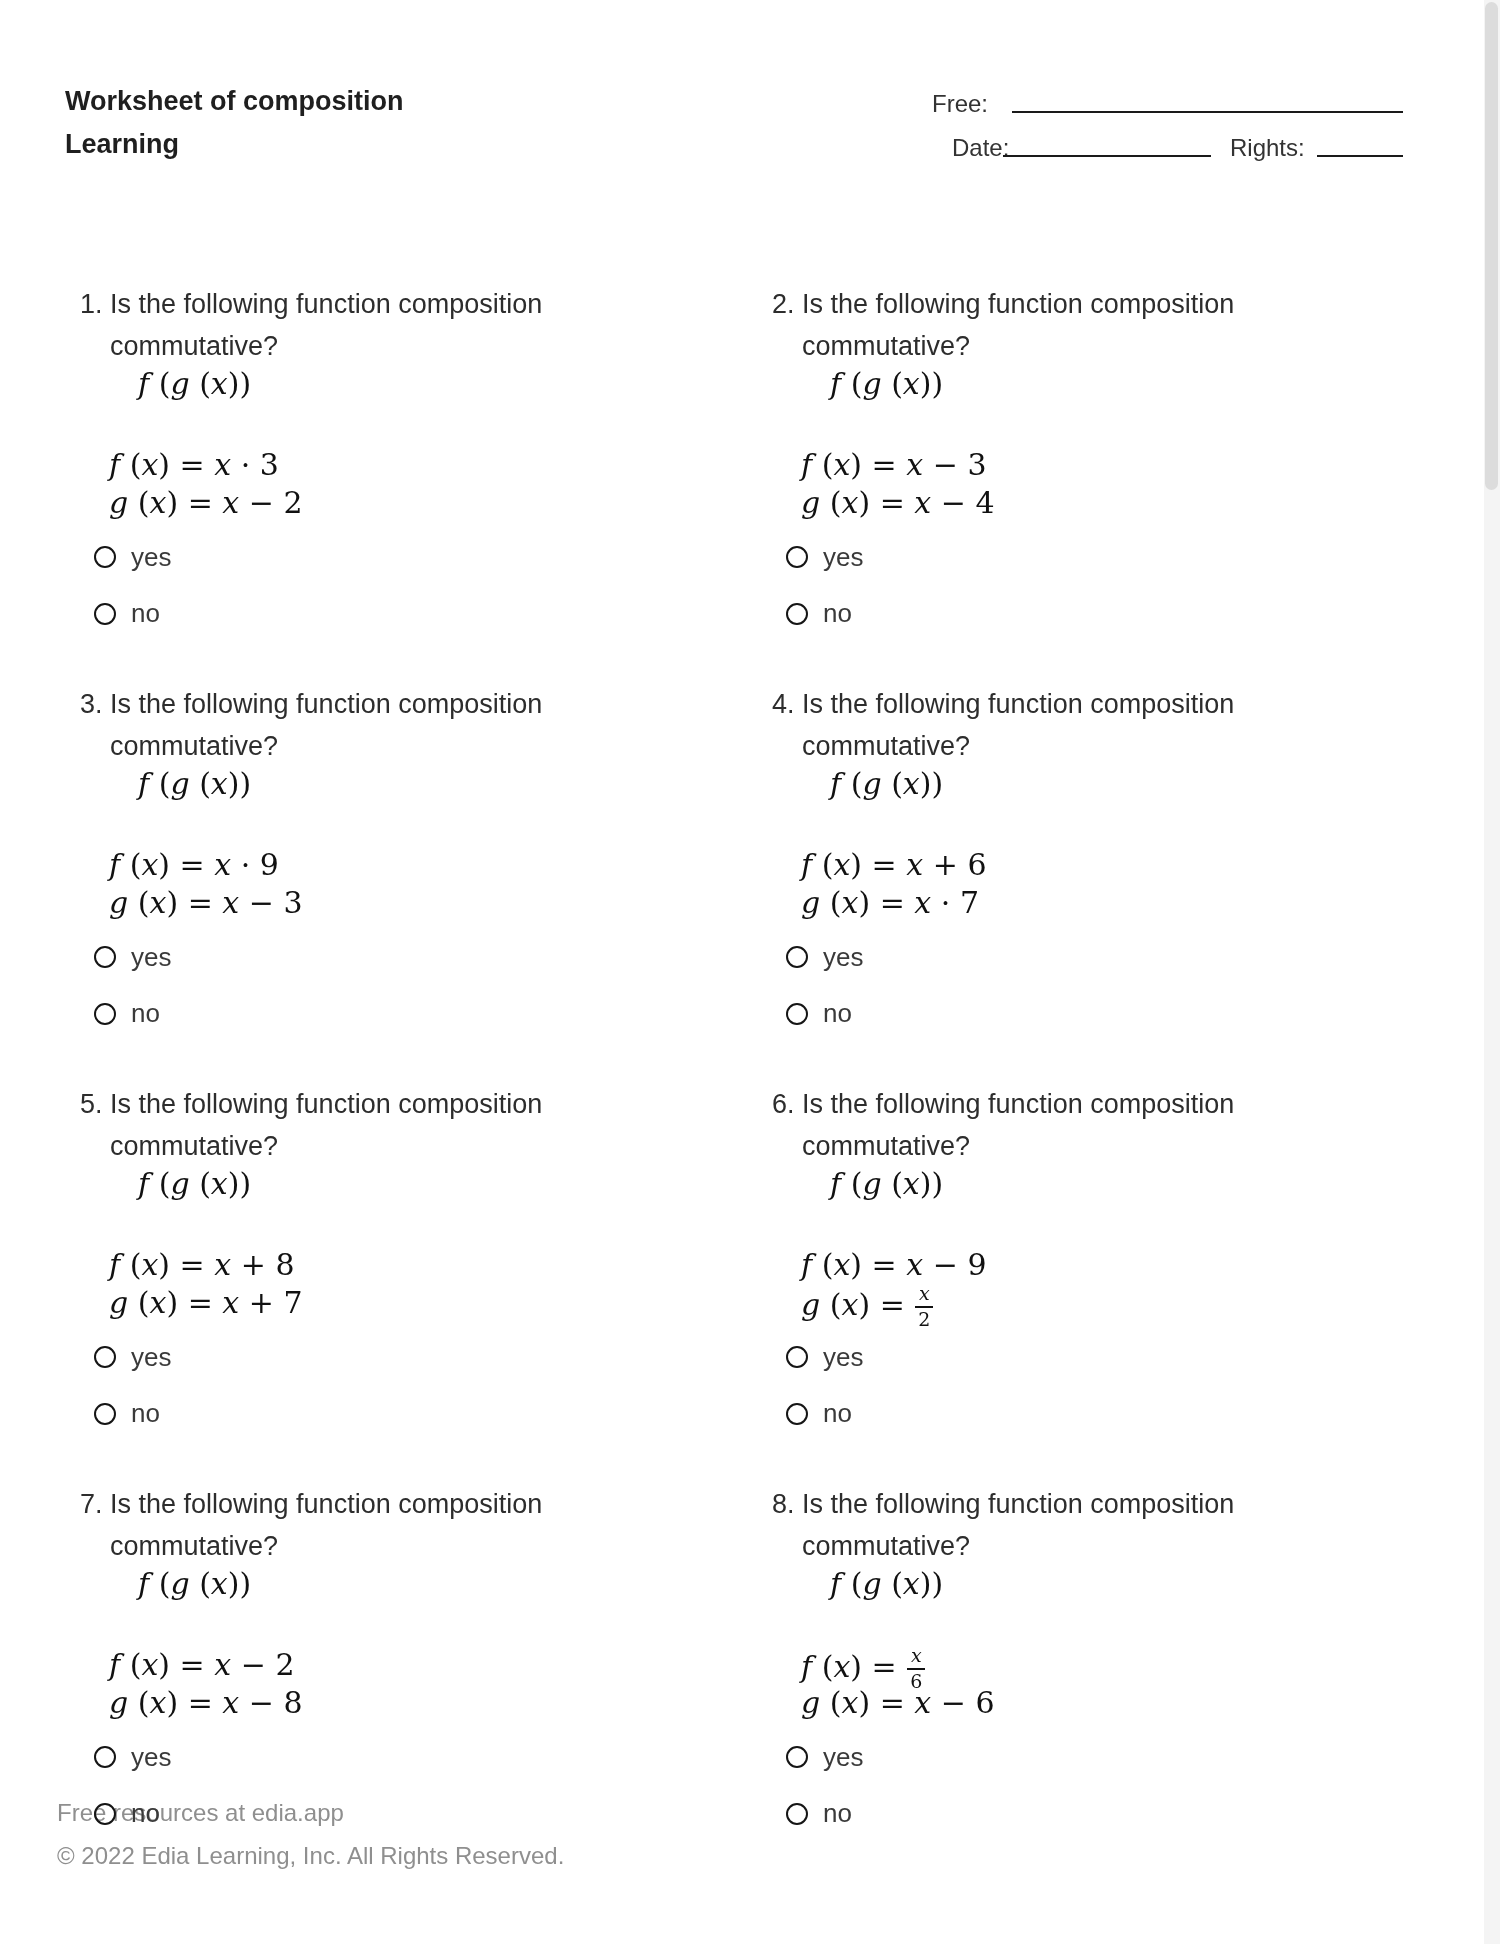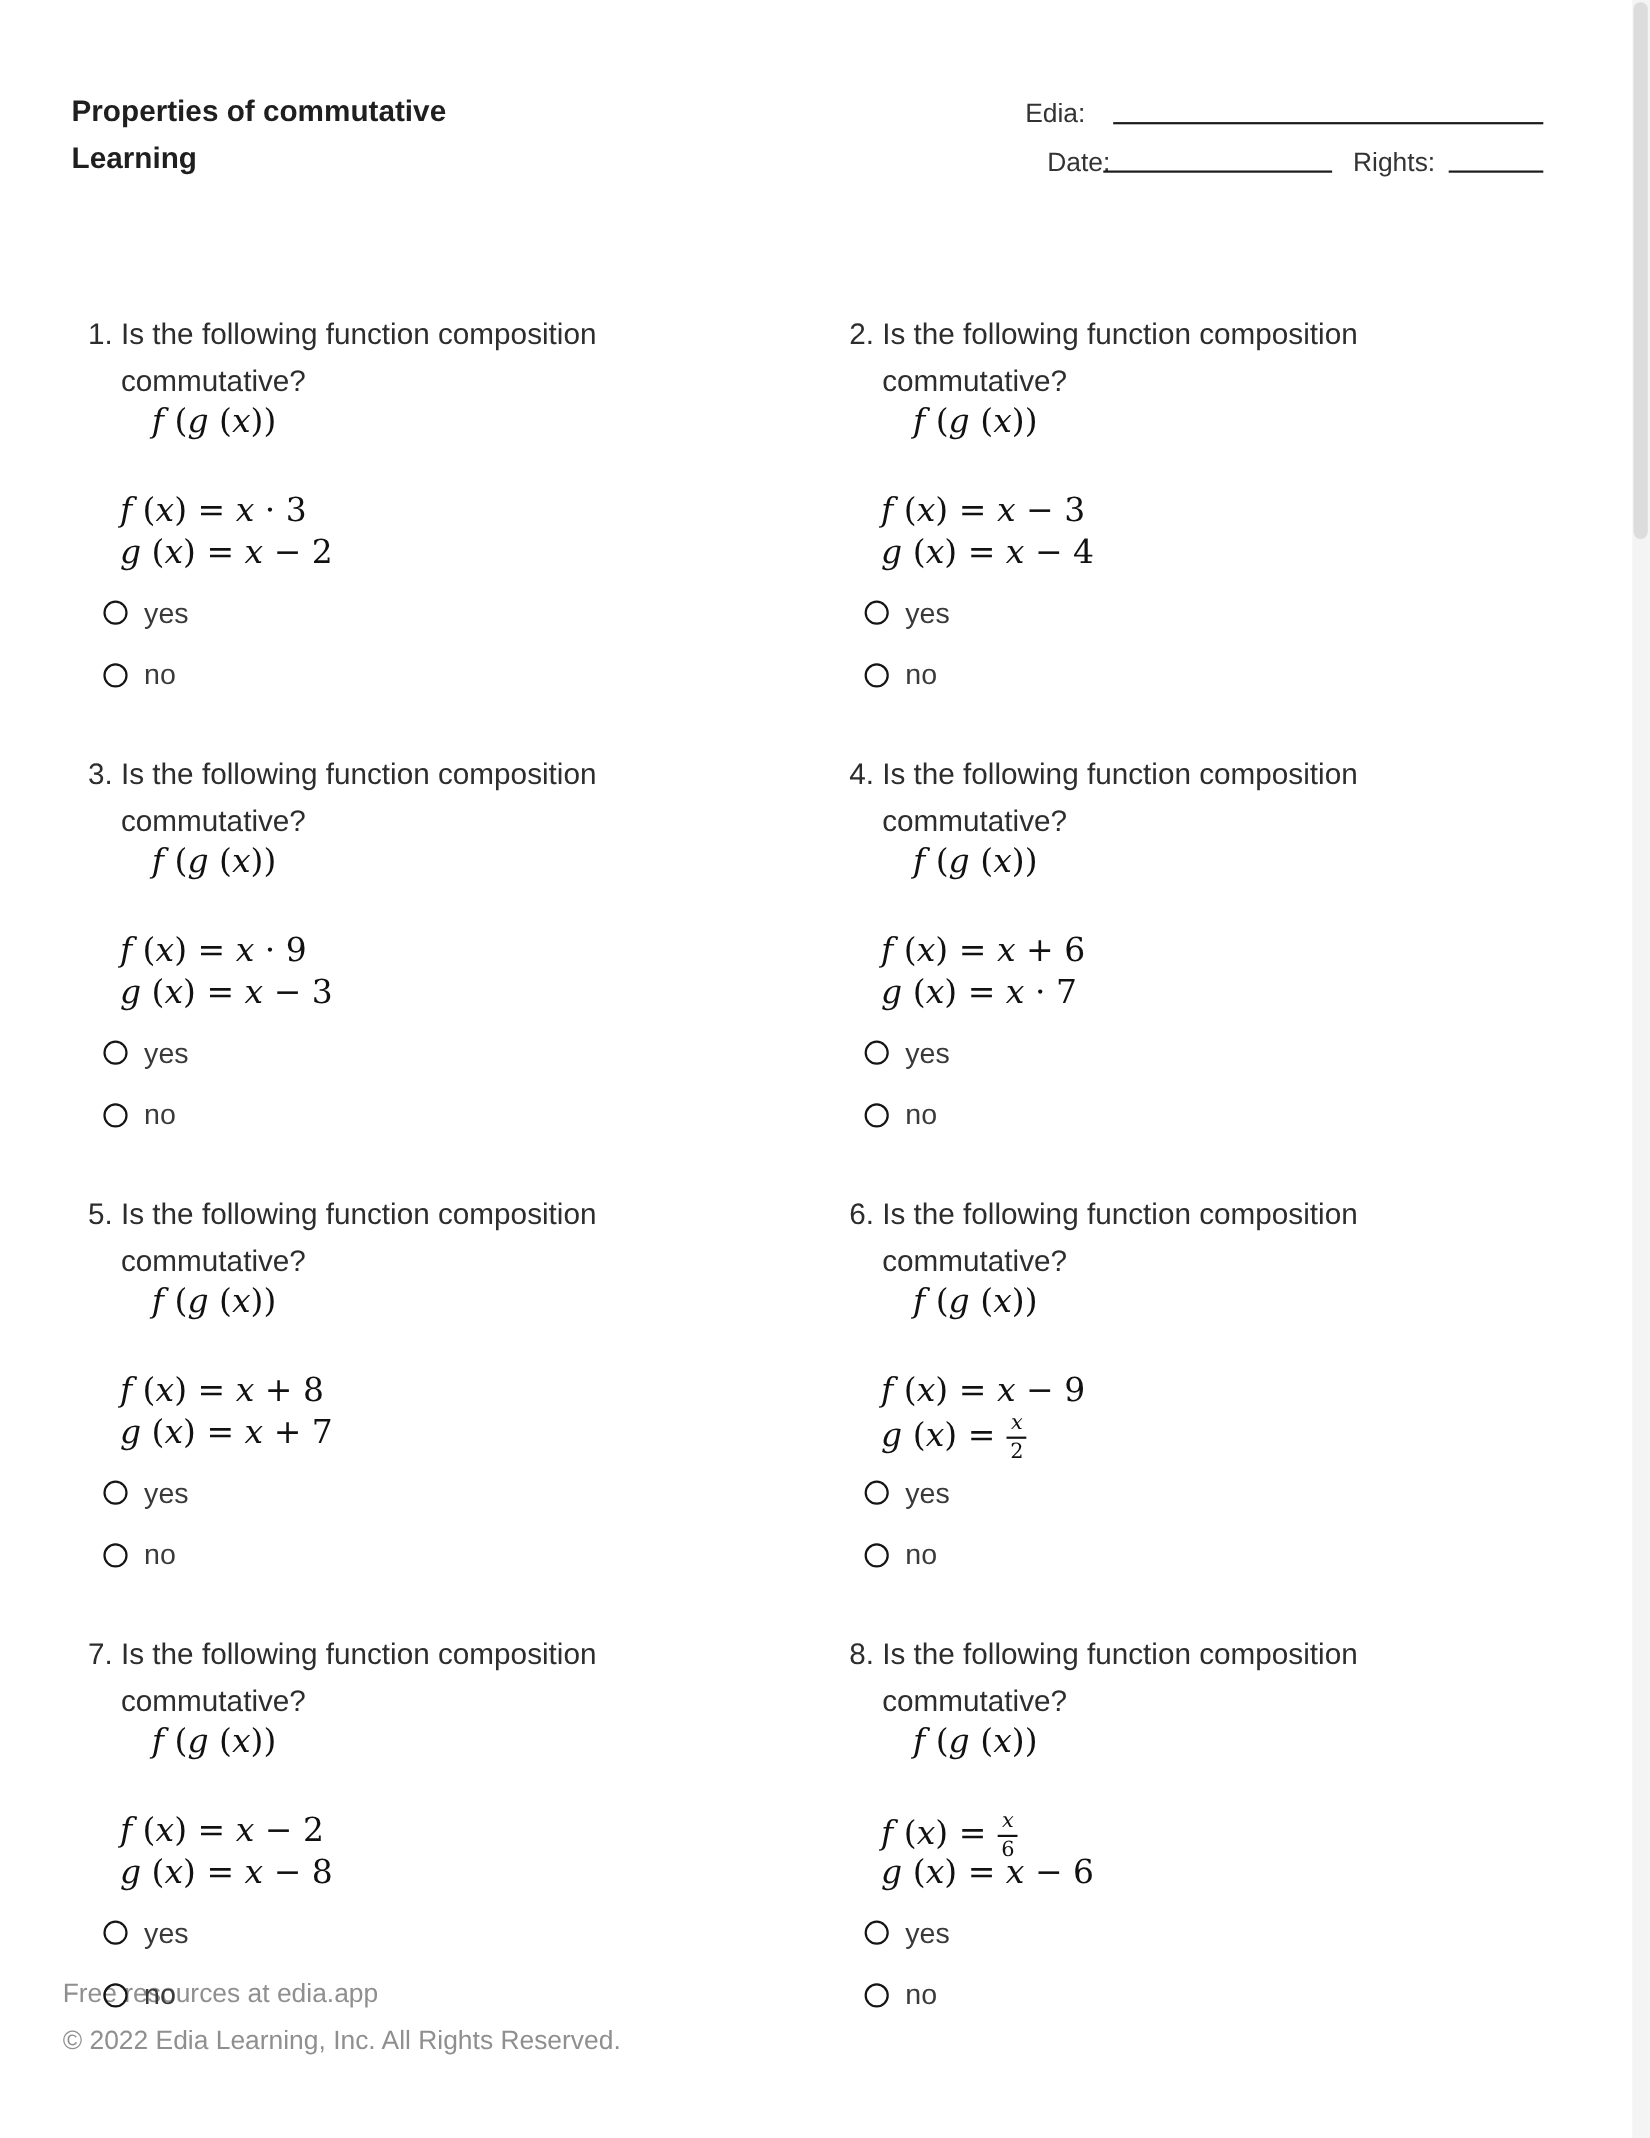--- a/index.html
+++ b/index.html
@@ -58,25 +58,25 @@
                   background:var(--scroll-track,#f4f4f4); z-index:3; }
   .scroll-thumb { position:absolute; left:1px; top:2px; width:13px; height:488px;
                   border-radius:7px; background:var(--scroll-thumb,#dcdcdc); }
 </style>
 </head>
 <body>
 
 <div class="page">
 
   <div class="title">
-    <div>Properties of commutative</div>
+    <div>Worksheet of composition</div>
     <div>Learning</div>
   </div>
 
-  <span class="field-label name-label">Edia:</span>
+  <span class="field-label name-label">Free:</span>
   <span class="blank name-blank"></span>
   <span class="field-label date-label">Date:</span>
   <span class="blank date-blank"></span>
   <span class="field-label period-label">Rights:</span>
   <span class="blank period-blank"></span>
 
   <main class="problems">
       <section class="problem">
     <div class="q-row">
       <span class="q-num">1.</span>

